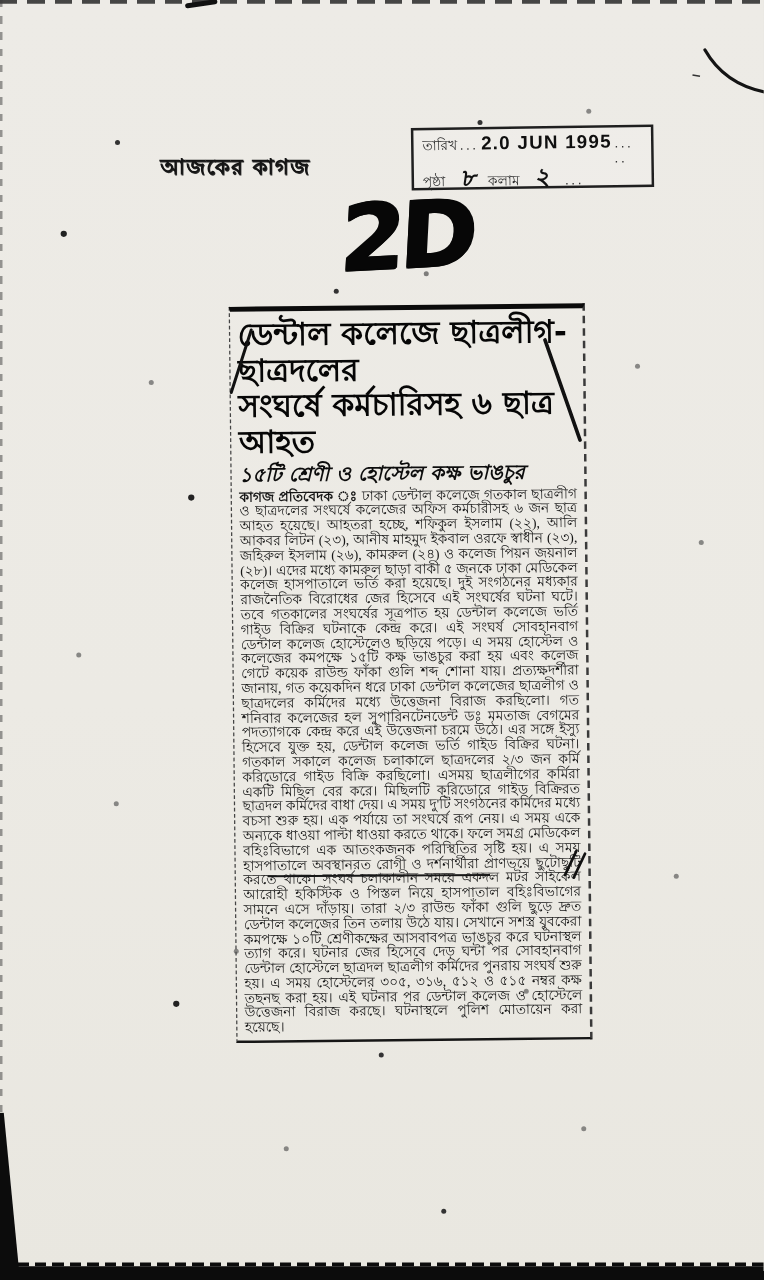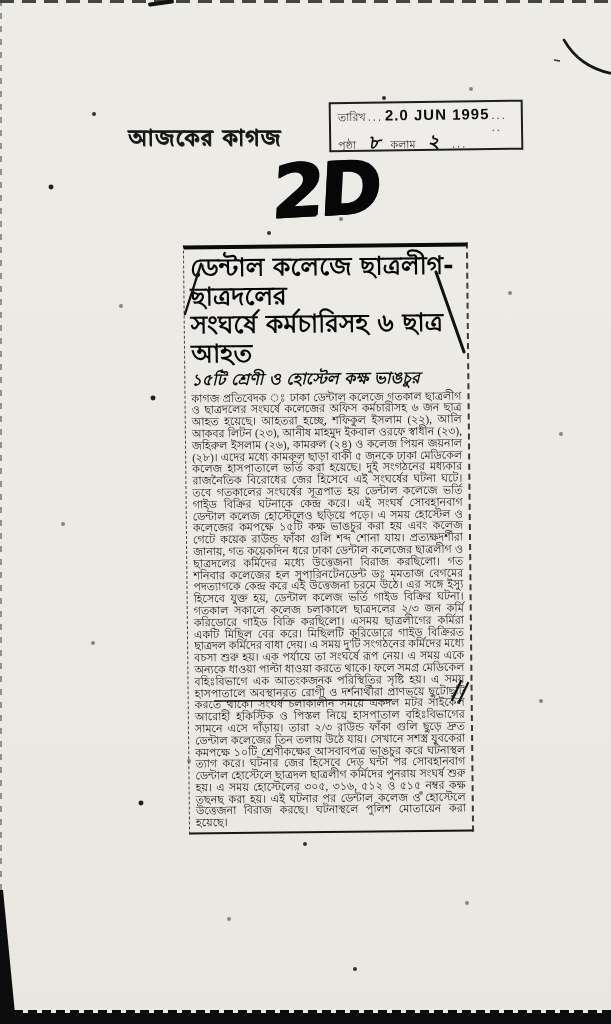--- a/index.html
+++ b/index.html
@@ -47,21 +47,21 @@
       152px 397px 0 1.5px #222, 509px 292px 0 1px #4449, 560px 433px 0 1px #4449,
       62px 523px 0 1px #4449, 92px 642px 0 1px #4449, 140px 802px 0 1.5px #222,
       304px 843px 0 1px #333, 420px 792px 0 1px #4449, 228px 918px 0 1px #4449,
       354px 968px 0 1px #333, 466px 902px 0 1px #4449, 188px 760px 0 1px #4449,
       540px 700px 0 1px #4449, 268px 232px 0 1px #333;
   }
   
   .masthead{
     position:absolute;left:128px;top:120px;width:150px;
     font-family:"DejaVu Sans", sans-serif;
-    font-size:22px;font-weight:bold;color:#151515;letter-spacing:1px;
+    font-size:17px;font-weight:bold;color:#151515;letter-spacing:1px;
     text-shadow:0.6px 0.6px 0 #2a2a2a;
     white-space:nowrap;
   }
   
   .stamp{
     position:absolute;left:329px;top:101px;width:194px;height:50px;
     border:2px solid #1f1f1f;transform:rotate(-0.8deg);
     background:rgba(255,255,255,0.12);
     padding:3px 7px;box-sizing:border-box;
     font-family:"Liberation Sans", sans-serif;color:#222;
@@ -103,21 +103,21 @@
     letter-spacing:0;margin:1px 0 2px 0;
   }
   .subheadline{
     font-family:"DejaVu Sans", sans-serif;font-weight:bold;font-style:italic;
     font-size:16px;color:#0d0d0d;margin:3px 0 4px 0;line-height:1.1;
   }
   .body-text{
     font-family:"Liberation Serif", serif;
     font-size:11px;line-height:11.8px;text-align:justify;color:#161616;
   }
-  .byline{font-weight:normal;}
+  .byline{font-weight:bold;}
   
   .marks{position:absolute;left:0;top:0;width:611px;height:1024px;pointer-events:none;}
 </style>
 </head>
 <body>
 
 <div class="page">
 
   <div class="top-edge"></div>
   <div class="top-dash"></div>

